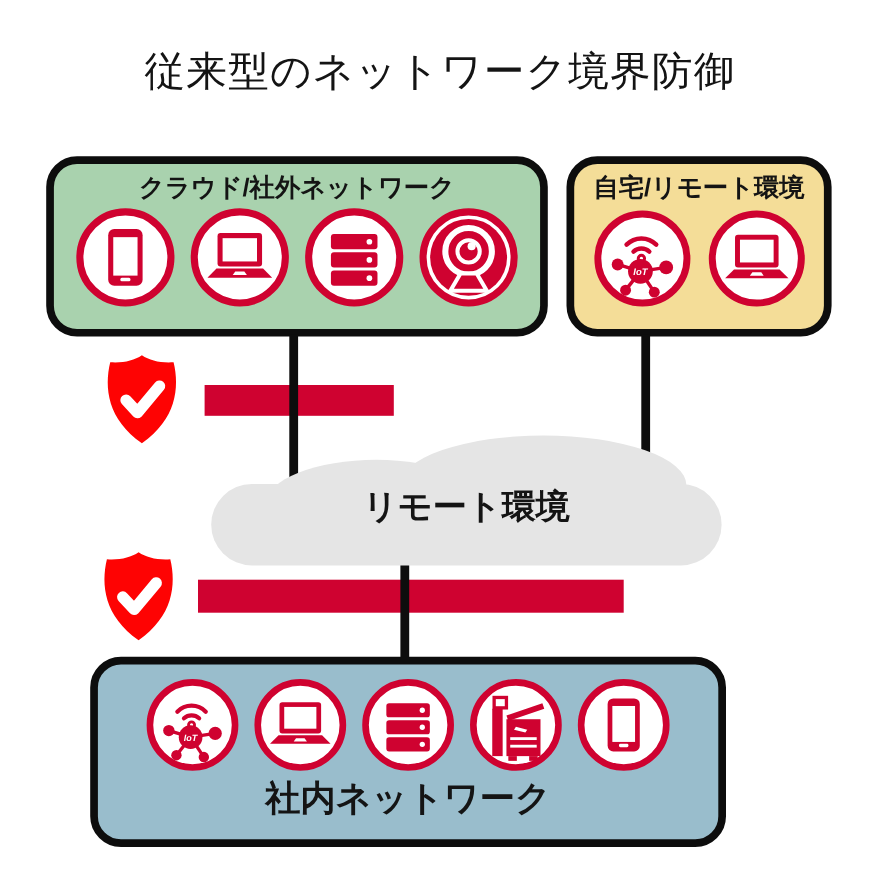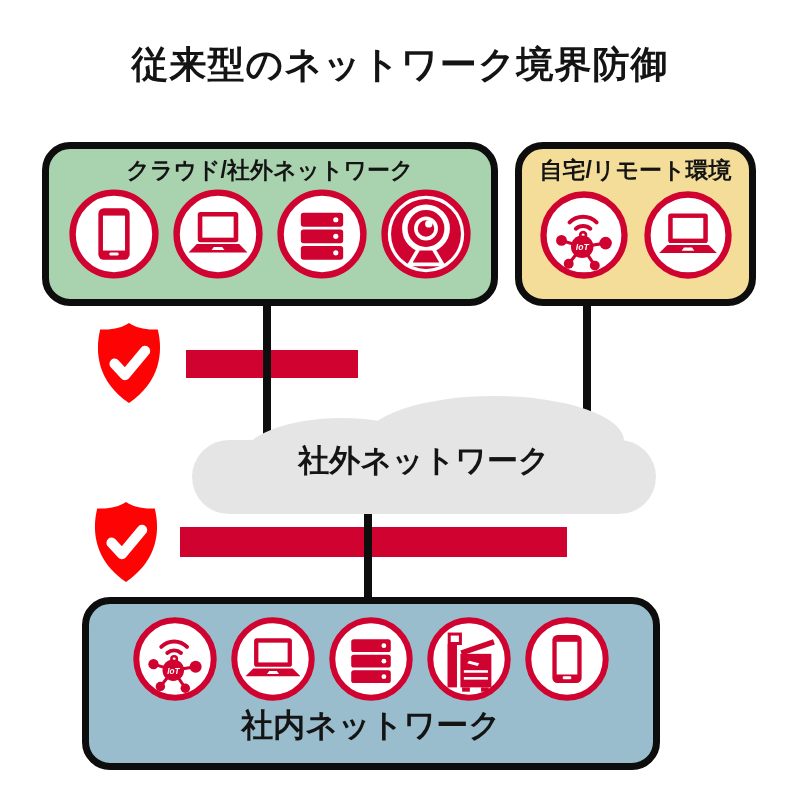--- a/index.html
+++ b/index.html
@@ -2,21 +2,21 @@
 <html><head>
 <meta charset="utf-8">
 <style>
   html,body{margin:0;padding:0;background:#fff;}
   .stage{
     position:relative;width:800px;height:800px;background:#ffffff;
     font-family:"Liberation Sans","DejaVu Sans",sans-serif;overflow:hidden;
   }
   .title{
     position:absolute;top:40px;left:0;width:100%;text-align:center;
-    font-size:37px;font-weight:bold;color:#141414;letter-spacing:1px;z-index:6;
+    font-size:37px;font-weight:normal;color:#141414;letter-spacing:1px;z-index:6;
   }
   .netbox{
     position:absolute;border:7px solid #0d0d0d;border-radius:28px;
     box-sizing:border-box;display:flex;flex-direction:column;align-items:center;z-index:1;
   }
   .box-green{left:42px;top:142px;width:456px;height:164px;background:#a9d2ae;}
   .box-yellow{left:515px;top:142px;width:241px;height:164px;background:#f4dd98;}
   .box-blue{left:82px;top:597px;width:578px;height:173px;background:#99bdcc;}
   .box-label{
     font-size:23px;font-weight:bold;color:#141414;margin-top:6px;white-space:nowrap;
@@ -60,21 +60,21 @@
   <div class="vline vline-b"></div>
   <div class="vline vline-c"></div>
 
   <div class="bar bar-1"></div>
   <div class="bar bar-2"></div>
 
   <div class="cloud">
     <div class="puff puff-left"></div>
     <div class="puff puff-right"></div>
     <div class="puff puff-base"></div>
-    <div class="cloud-label">社外ネットワーク</div>
+    <div class="cloud-label">リモート環境</div>
   </div>
 
   <svg class="shield shield-1" viewBox="0 0 100 110">
     <path d="M50 5 C59 11 71 14 86 13 C93 42 89 78 50 105 C11 78 7 42 14 13 C29 14 41 11 50 5 Z" fill="#fe0303"></path>
     <path d="M32 56 L45 70 L70 40" stroke="#fff" stroke-width="13" fill="none" stroke-linecap="round" stroke-linejoin="round"></path>
   </svg>
   <svg class="shield shield-2" viewBox="0 0 100 110">
     <path d="M50 5 C59 11 71 14 86 13 C93 42 89 78 50 105 C11 78 7 42 14 13 C29 14 41 11 50 5 Z" fill="#fe0303"></path>
     <path d="M32 56 L45 70 L70 40" stroke="#fff" stroke-width="13" fill="none" stroke-linecap="round" stroke-linejoin="round"></path>
   </svg>

